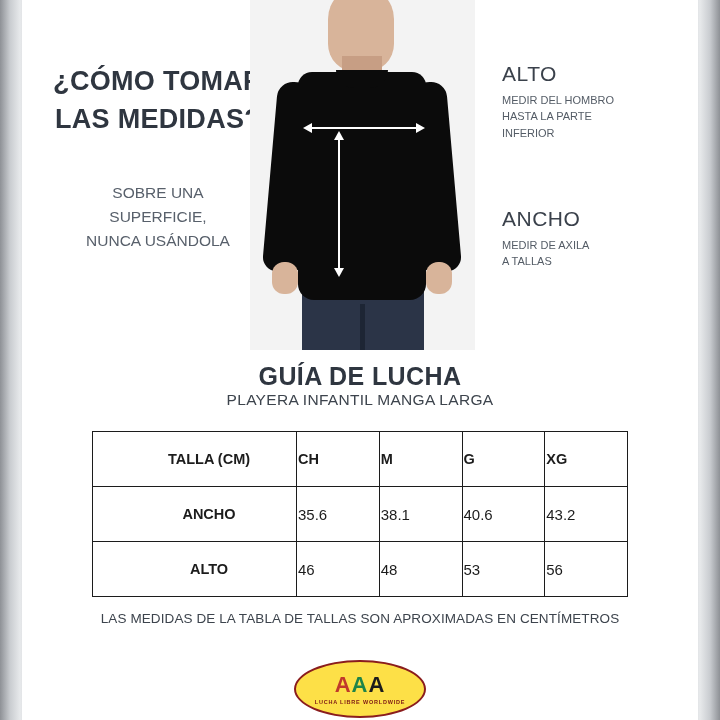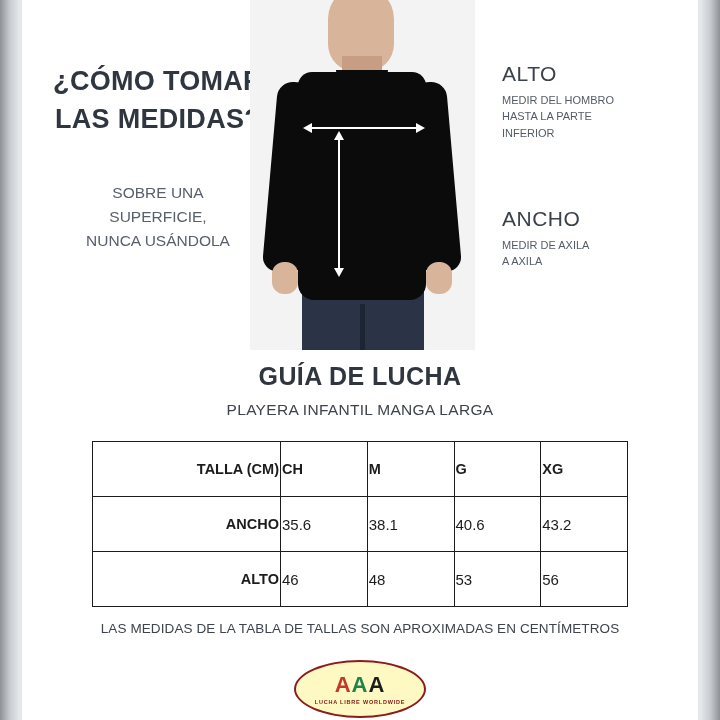--- a/index.html
+++ b/index.html
@@ -238,41 +238,40 @@
     text-align: center;
     font-size: 25px;
     font-weight: 700;
     color: #2f3640;
     letter-spacing: 0.4px;
   }
   .guide-sub {
     text-align: center;
     font-size: 15.5px;
     color: #3d444d;
-    margin-top: 10px;
     letter-spacing: 0.3px;
   }
 
   table.sizes {
     margin: 22px auto 0 auto;
     border-collapse: collapse;
     width: 536px;
     table-layout: fixed;
   }
   table.sizes td, table.sizes th {
     border: 1px solid #1c1c1c;
     height: 52px;
     text-align: left;
     font-size: 15px;
     color: #1c1c1c;
     font-weight: 400;
   }
   table.sizes th.rowhead, table.sizes td.rowhead {
-    text-align: right;
-    padding-left: 14px;
+    text-align: center;
+    padding-left: 30px;
     font-weight: 700;
     font-size: 14.5px;
     width: 172px;
   }
   table.sizes th.colhead {
     font-weight: 700;
     font-size: 14.5px;
   }
 
   .note {
@@ -290,21 +289,21 @@
     top: 660px;
     width: 676px;
     display: flex;
     justify-content: center;
   }
   .logo {
     position: relative;
     width: 128px;
     height: 54px;
     border-radius: 50%;
-    background: #fef9c3;
+    background: #fde047;
     border: 2px solid #8a1d1d;
     display: flex;
     flex-direction: column;
     align-items: center;
     justify-content: center;
   }
   .logo .aaa {
     font-size: 22px;
     font-weight: 700;
     letter-spacing: 1px;
@@ -362,21 +361,21 @@
           <div class="rc-body">
             <div>MEDIR DEL HOMBRO</div>
             <div>HASTA LA PARTE</div>
             <div>INFERIOR</div>
           </div>
         </div>
         <div class="rc-block-2">
           <div class="rc-title">ANCHO</div>
           <div class="rc-body">
             <div>MEDIR DE AXILA</div>
-            <div>A AXILA</div>
+            <div>A TALLAS</div>
           </div>
         </div>
       </div>
     </div>
 
     <div class="guide">
       <div class="guide-title">GUÍA DE LUCHA</div>
       <div class="guide-sub">PLAYERA INFANTIL MANGA LARGA</div>
 
       <table class="sizes">

